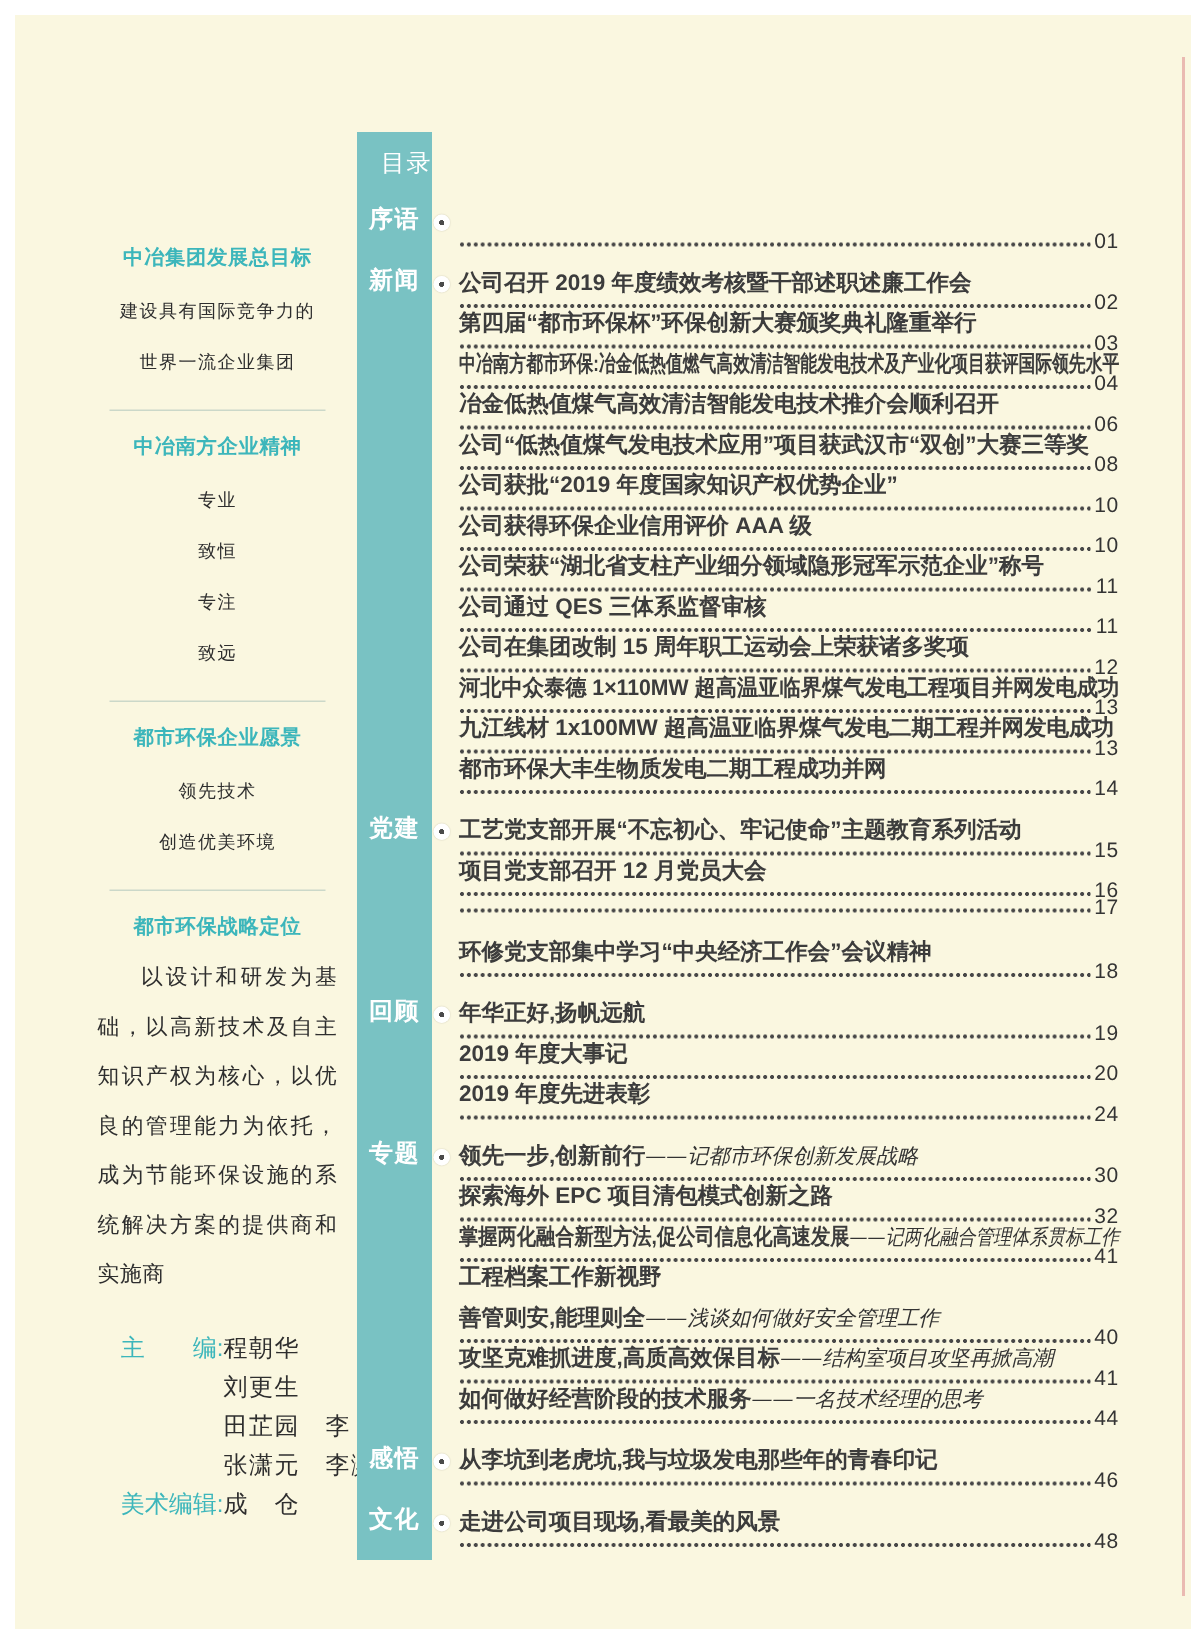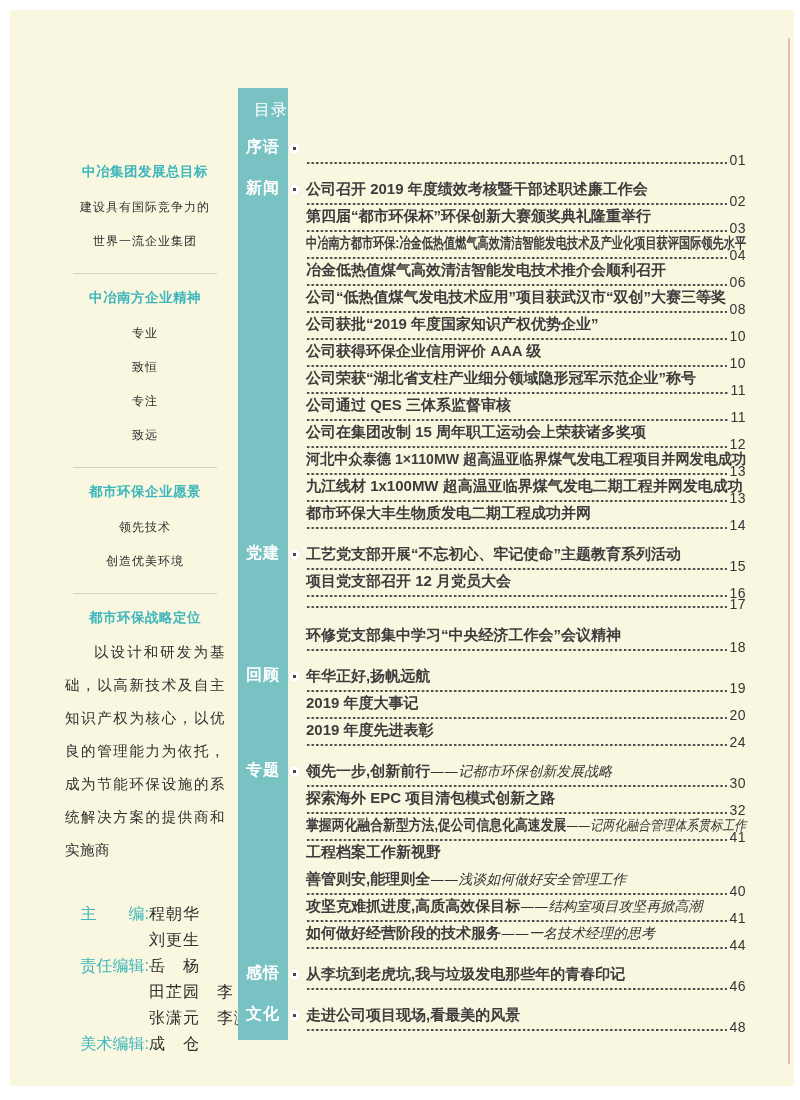--- a/index.html
+++ b/index.html
@@ -33,21 +33,21 @@
   }
   .sb-paragraph {
     font-family:"Liberation Serif", serif; font-size:14.5px;
     line-height:33px; text-align:justify; text-indent:2em;
     margin:4px 6px 0 6px; letter-spacing:.5px;
   }
   .sb-divider {
     border:0; border-top:1px solid #CBD8C9; width:144px;
     margin:15px auto 14px auto;
   }
-  .credits { margin-top:34px; }
+  .credits { margin-top:20px; }
   .credit-line { display:flex; font-size:16px; line-height:26px; }
   .credit-label {
     flex:none; width:90px; text-align:right;
     color:var(--accent,#3CB6BB); white-space:pre;
   }
   .credit-value { text-align:left; letter-spacing:1px; color:#2e2e2e; white-space:pre; }
 
   
   .bar {
     position:absolute; left:228px; top:78px; width:50px; height:952px;
@@ -130,24 +130,20 @@
       <div class="credits">
           <div class="credit-line">
             <span class="credit-label">主　　编:</span>
             <span class="credit-value">程朝华</span>
           </div>
           <div class="credit-line">
             <span class="credit-label"></span>
             <span class="credit-value">刘更生</span>
           </div>
           <div class="credit-line">
-            <span class="credit-label">责任编辑:</span>
-            <span class="credit-value">岳　杨</span>
-          </div>
-          <div class="credit-line">
             <span class="credit-label"></span>
             <span class="credit-value">田芷园　李　坤</span>
           </div>
           <div class="credit-line">
             <span class="credit-label"></span>
             <span class="credit-value">张潇元　李滨雪</span>
           </div>
           <div class="credit-line">
             <span class="credit-label">美术编辑:</span>
             <span class="credit-value">成　仓</span>

